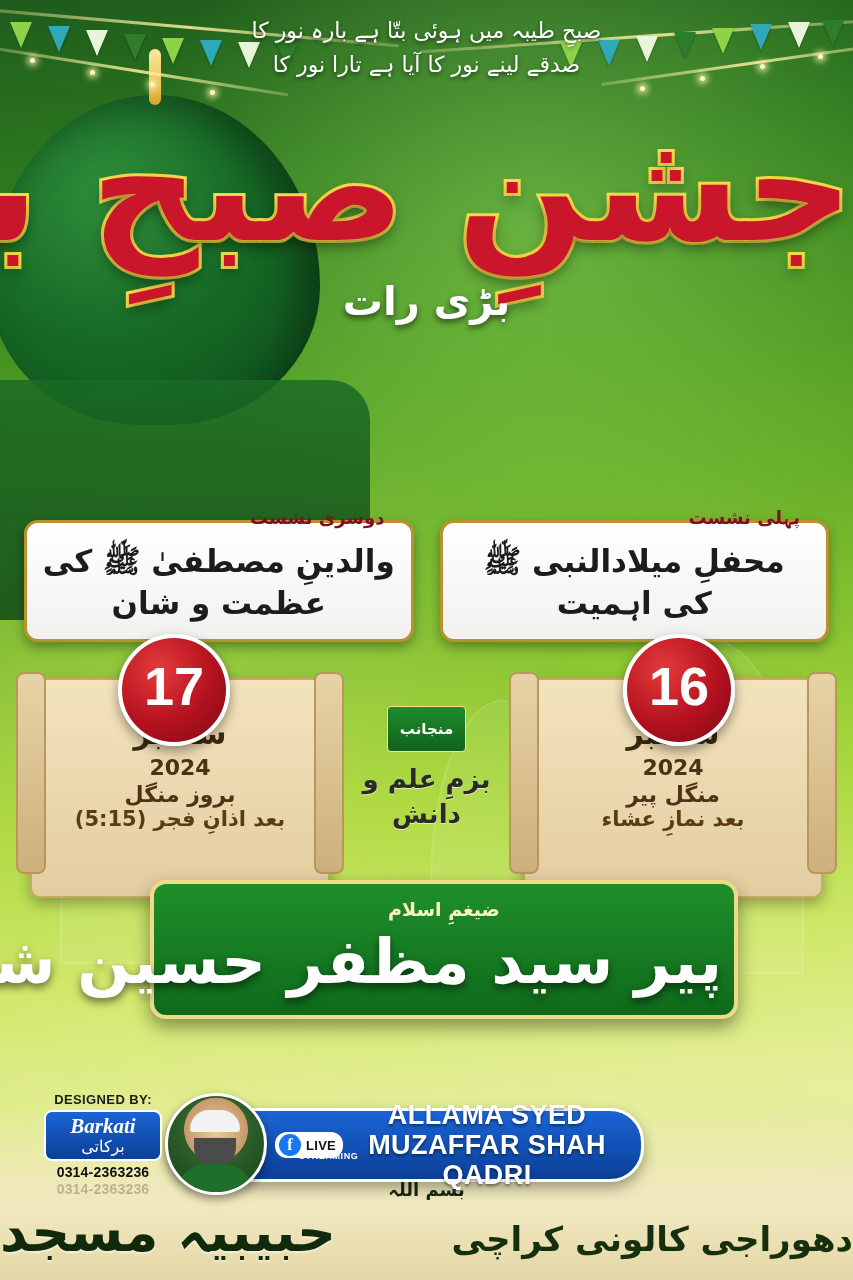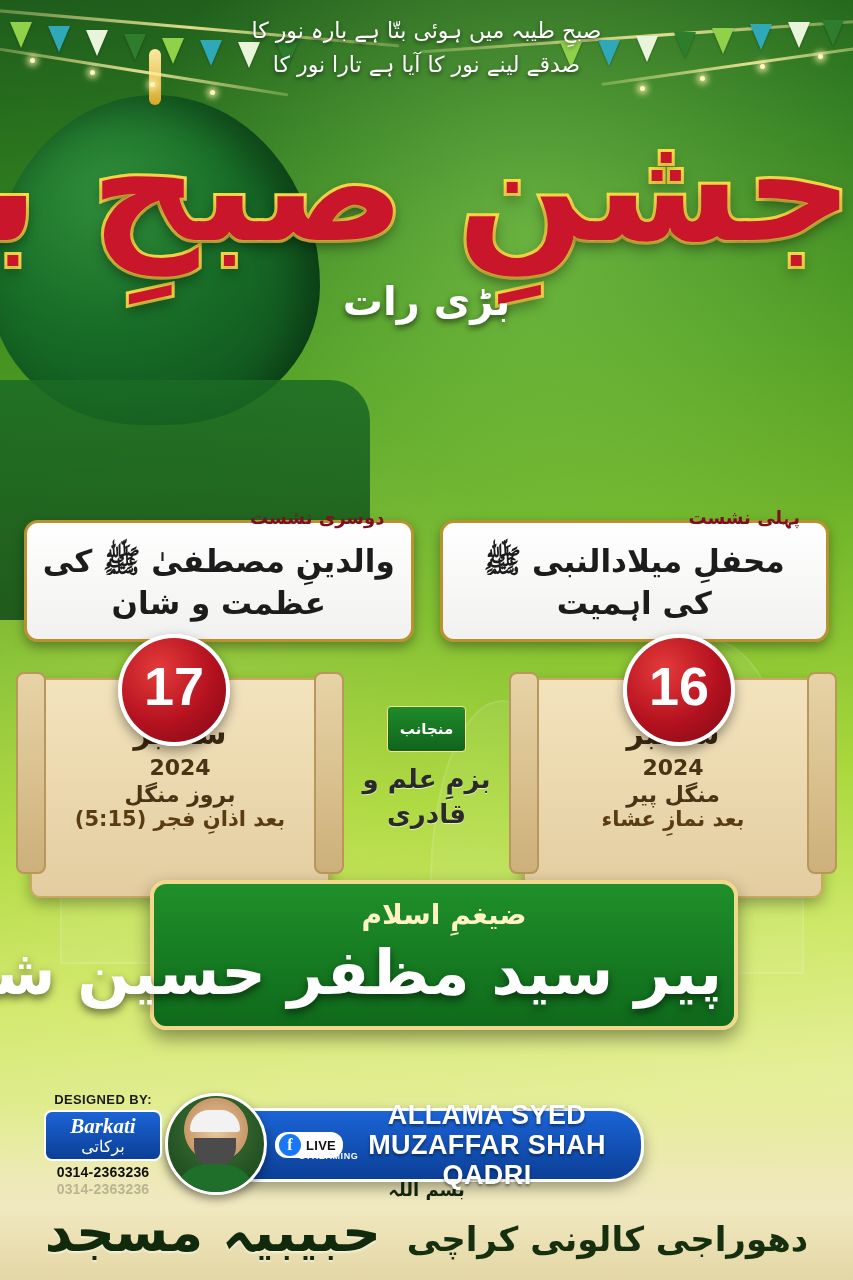--- a/index.html
+++ b/index.html
@@ -313,21 +313,21 @@
   .khitab {
     font-family: "DejaVu Sans", "Liberation Sans", sans-serif;
     font-size: 24px;
     font-weight: bold;
     color: #ffffff;
     text-shadow: 0 2px 3px rgba(0,0,0,.5);
   }
   .speaker-title {
     margin-top: 4px;
     font-family: "DejaVu Sans", "Liberation Sans", sans-serif;
-    font-size: 28px;
+    font-size: 19px;
     font-weight: bold;
     color: #fff3c4;
   }
   .speaker-name {
     margin-top: 6px;
     font-family: "DejaVu Sans", "Liberation Sans", sans-serif;
     font-size: 62px;
     font-weight: bold;
     color: #ffffff;
     line-height: 1.15;
@@ -499,21 +499,21 @@
   .venue-sub {
     font-family: "DejaVu Sans", "Liberation Sans", sans-serif;
     font-size: 34px;
     font-weight: bold;
     color: #16300f;
     line-height: 1.2;
   }
   .venue-line {
     display: flex;
     flex-direction: row-reverse;
-    justify-content: center;
+    justify-content: space-between;
     align-items: baseline;
     gap: 26px;
   }
 </style>
 </head>
 <body>
 
 <div class="poster">
 
   <div class="bg-dome"></div>
@@ -590,21 +590,21 @@
     <div class="scroll left">
       <div class="scroll-date">ستمبر</div>
       <div class="scroll-year">2024</div>
       <div class="scroll-year">بروز منگل</div>
       <div class="scroll-time">بعد اذانِ فجر (5:15)</div>
     </div>
     <div class="daybadge left">17</div>
 
     <div class="mid-panel">
       <div class="mid-tag">منجانب</div>
-      <div class="mid-text">بزمِ علم و قادری</div>
+      <div class="mid-text">بزمِ علم و دانش</div>
     </div>
   </div>
 
   <div class="speaker-panel">
     <div class="speaker-title">ضیغمِ اسلام</div>
     <div class="speaker-name">پیر سید مظفر حسین شاہ قادری</div>
   </div>
 
   <div class="live-strip">
     <div class="speaker-photo">

